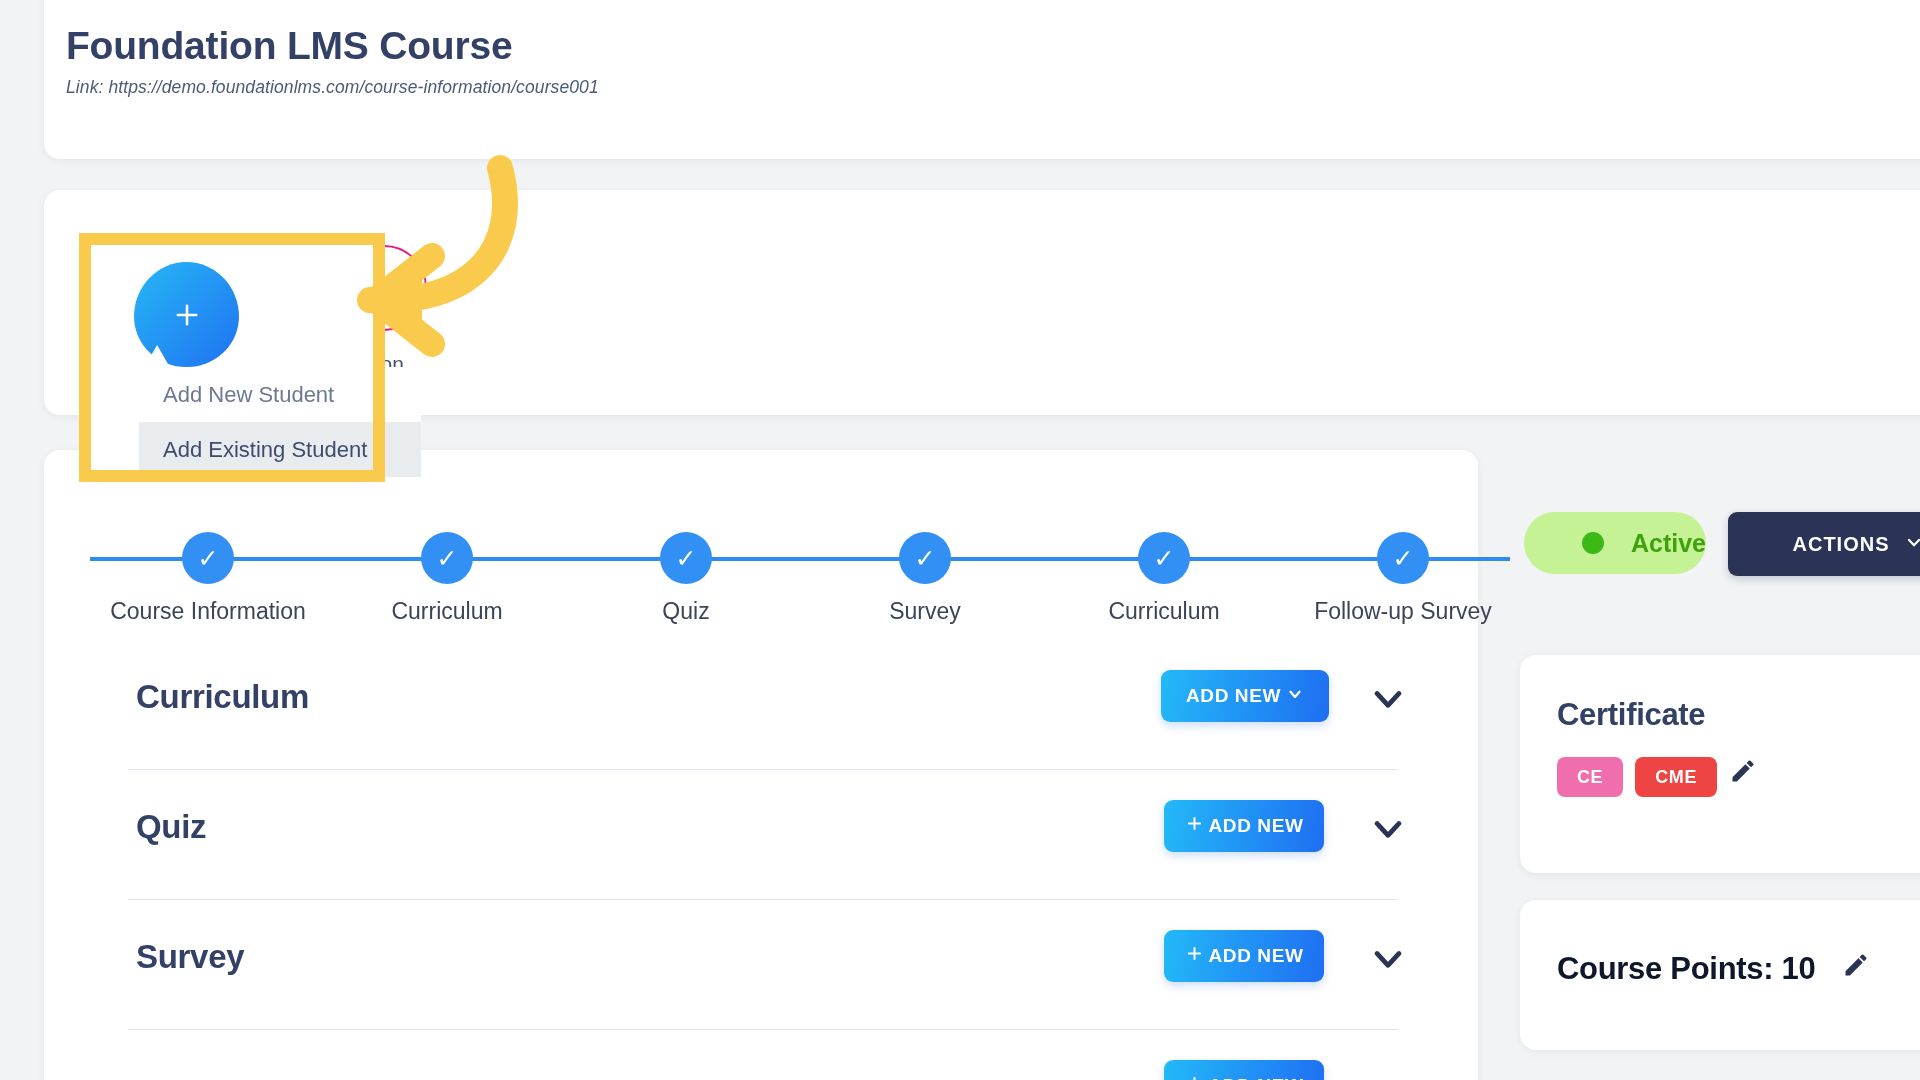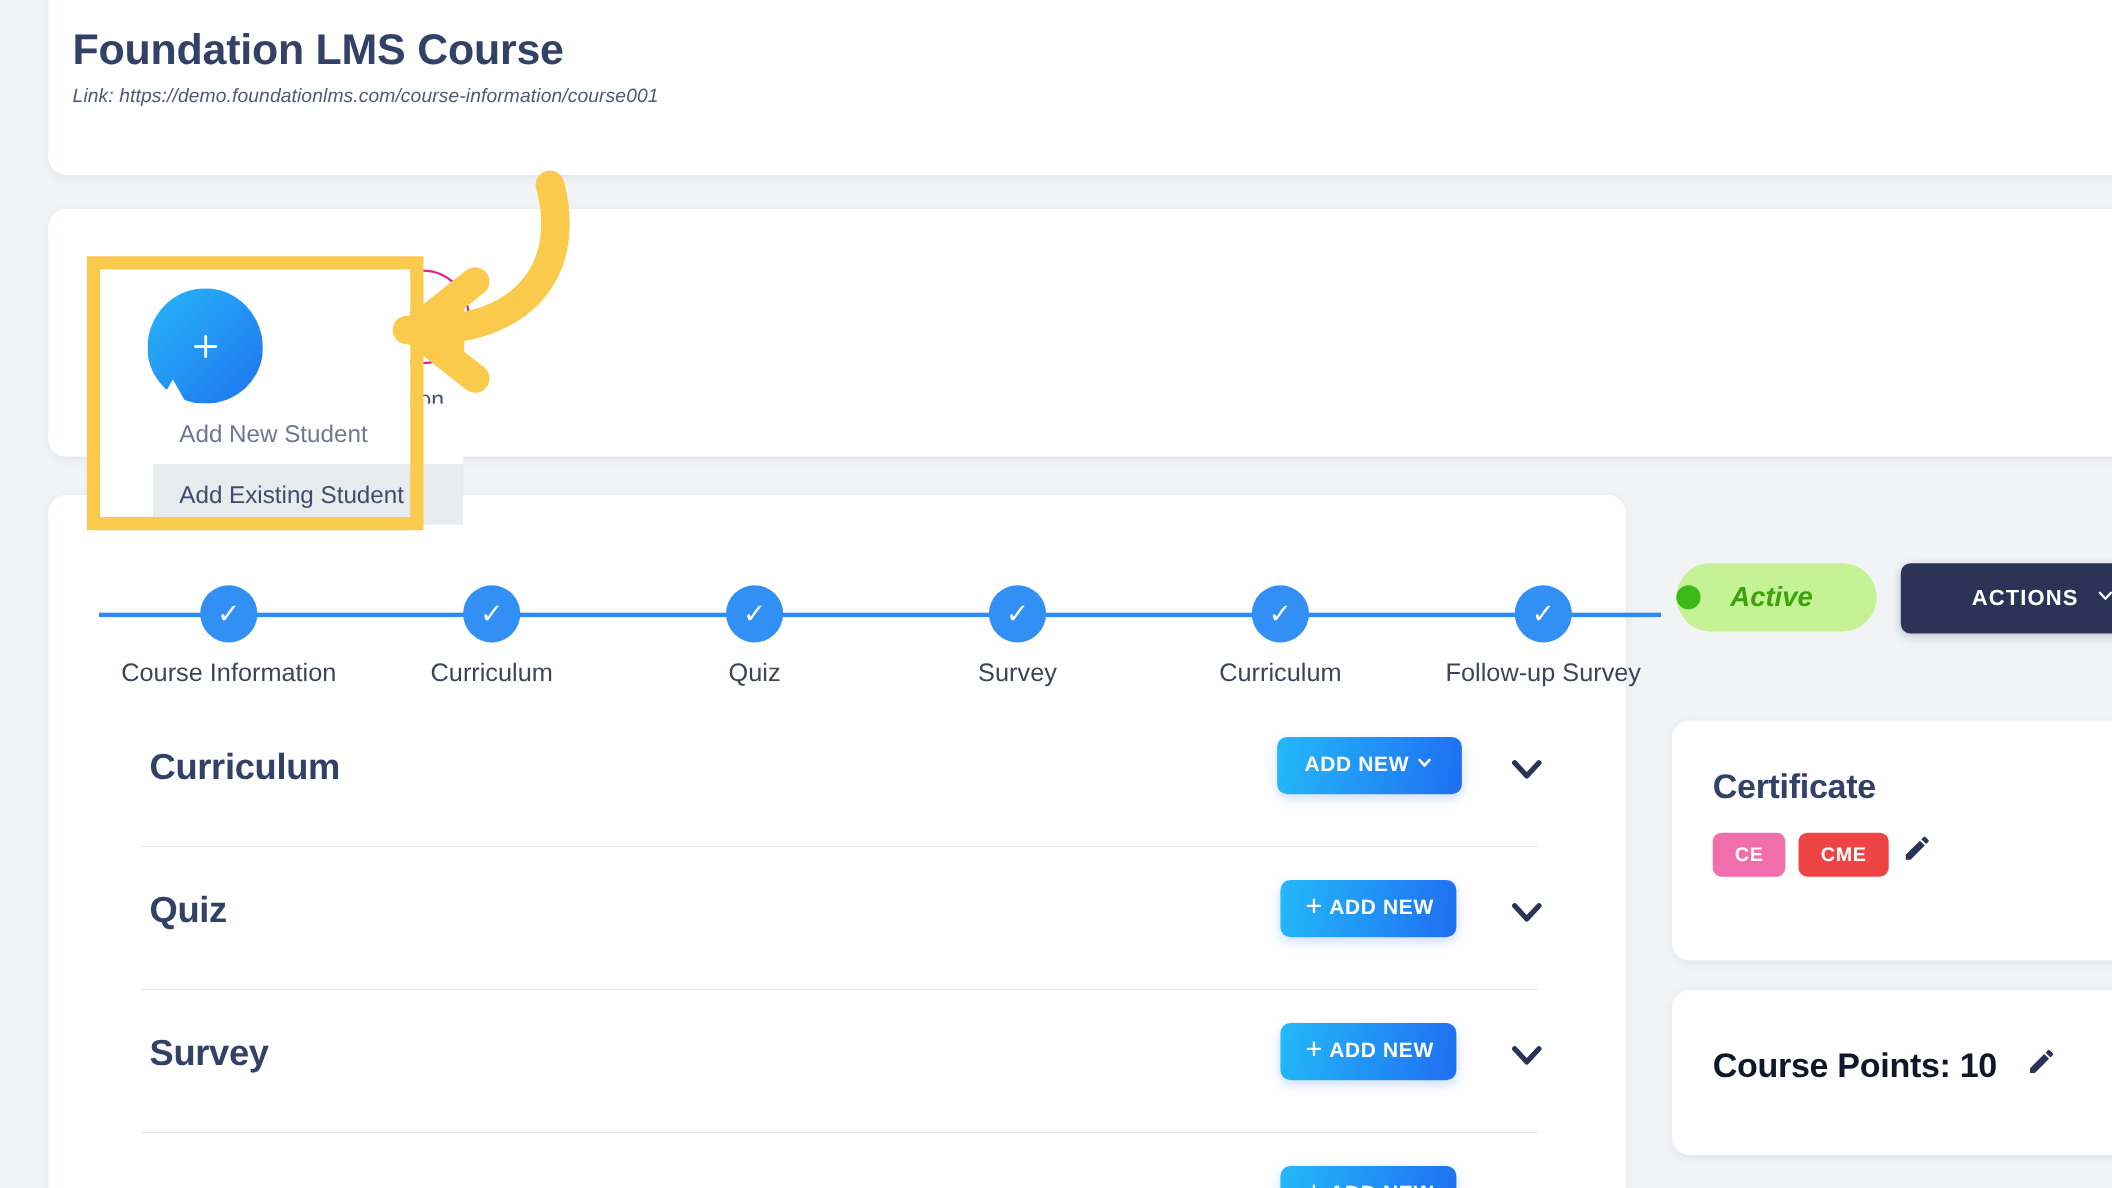--- a/index.html
+++ b/index.html
@@ -303,23 +303,22 @@
   .status-badge {
     position: absolute;
     left: 1524px;
     top: 512px;
     width: 182px;
     height: 62px;
     background: #c4f294;
     border-radius: 31px;
     display: flex;
     align-items: center;
-    justify-content: flex-start;
+    justify-content: flex-end;
     gap: 27px;
-    font-style: italic;
   }
   .status-dot {
     width: 22px;
     height: 22px;
     border-radius: 50%;
     background: #3cb917;
   }
   .status-text {
     font-size: 25px;
     font-weight: bold;

